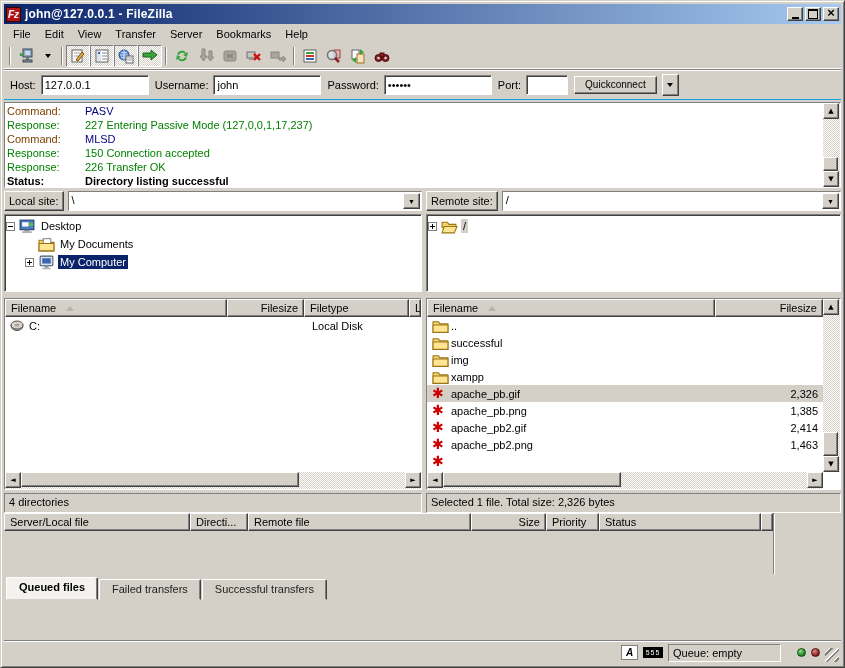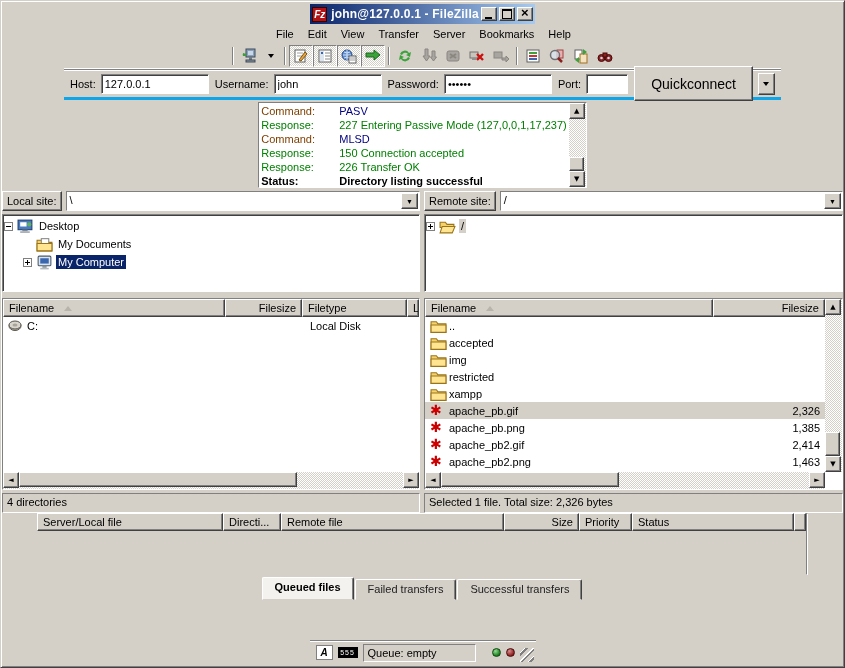--- a/index.html
+++ b/index.html
@@ -1,20 +1,20 @@
 <!DOCTYPE html>
 <html><head>
 <meta charset="utf-8">
 <style>
   * { margin:0; padding:0; box-sizing:border-box; }
   html,body { width:845px; height:668px; overflow:hidden; background:#808080;
     font-family:"Liberation Sans","DejaVu Sans",sans-serif; font-size:11px; color:#000; }
   #window { width:845px; height:668px; background:#d4d0c8; display:flex; flex-direction:column;
     border:1px solid #404040; border-top-color:#d4d0c8; border-left-color:#d4d0c8;
-    box-shadow: inset 1px 1px 0 #fff, inset -1px -1px 0 #808080; padding:3px;align-items:center; }
+    box-shadow: inset 1px 1px 0 #fff, inset -1px -1px 0 #808080; padding:3px; }
 
   
   .outset { border:1px solid; border-color:#fff #404040 #404040 #fff; box-shadow: inset -1px -1px 0 #808080; background:#d4d0c8; }
   .inset  { border:1px solid; border-color:#808080 #fff #fff #808080; box-shadow: inset 1px 1px 0 #404040; background:#fff; }
   .inset-thin { border:1px solid; border-color:#808080 #fff #fff #808080; }
 
   
   .titlebar { height:20px; background:linear-gradient(90deg,#0a246a,#a6caf0); display:flex; align-items:center; padding:0 2px; flex:0 0 auto; }
   .fz-icon { width:15px; height:15px; background:#b01216; border:1px solid #3a0000; color:#fff; font-weight:bold; font-style:italic;
     font-size:10px; line-height:13px; text-align:center; margin-right:4px; }
@@ -35,26 +35,26 @@
   .tbtn { width:24px; height:22px; display:flex; align-items:center; justify-content:center; border:1px solid transparent; }
   .tbtn.pressed { border-color:#808080 #fff #fff #808080;
     background-image:repeating-conic-gradient(#fff 0% 25%, #d4d0c8 0% 50%); background-size:2px 2px; }
   .tbtn svg { width:16px; height:16px; }
   .tbtn.narrow { width:20px; }
   .dd-arrow { width:0; height:0; border-left:3px solid transparent; border-right:3px solid transparent; border-top:4px solid #000; }
   .tbtn.disabled svg * { fill:#a8a4a0 !important; stroke:#8a8680 !important; }
 
   
   .quickbar { height:31px; display:flex; align-items:center; padding:0 6px; gap:6px; flex:0 0 auto;
-    border-top:1px solid #808080; border-bottom:3px solid #0ea5e9; box-shadow:0 1px 0 #fff inset, 0 -1px 0 #fff; }
+    border-top:1px solid #808080; border-bottom:1px solid #0ea5e9; box-shadow:0 1px 0 #fff inset, 0 -1px 0 #fff; }
   .qc-label { margin-right:-1px; }
   .field { height:20px; border:1px solid; border-color:#808080 #fff #fff #808080; box-shadow:inset 1px 1px 0 #404040;
     background:#fff; font-family:inherit; font-size:11px; padding:0 3px; outline:none; }
   .f-host{width:108px;} .f-user{width:108px;} .f-pass{width:108px;} .f-port{width:42px;}
-  .qc-btn { height:35px; padding:0 16px; font-family:inherit; font-size:14px; }
+  .qc-btn { height:18px; padding:0 10px; font-family:inherit; font-size:10px; }
   .qc-dd { width:17px; height:22px; display:flex; align-items:center; justify-content:center; margin-left:-1px; }
 
   
   .logpane { height:86px; margin:2px 0 0 0; display:flex; flex:0 0 auto; }
   .log-body { flex:1; background:#fff; padding:1px 2px; overflow:hidden; }
   .log-line { display:flex; line-height:14px; }
   .log-line .lab { width:78px; flex:0 0 auto; }
   .log-command .lab { color:#7f4000; } .log-command .txt { color:#000080; }
   .log-response .lab, .log-response .txt { color:#008000; }
   .log-status .lab, .log-status .txt { color:#000;font-weight:bold; }
@@ -466,45 +466,33 @@
                   <div class="fcell rc-size right">
                       <span></span>
                     </div>
                 </div>
                 <div class="lrow">
                   <div class="fcell rc-name">
                       <svg class="ficon" viewBox="0 0 16 13">
                         <path d="M1 2.5 h5 l1.5 2 H15 v8 H1 Z" fill="#f5d26b" stroke="#9a7418"></path>
                         <path d="M1 5.5 H15 V12.5 H1 Z" fill="#ffe492" stroke="#9a7418"></path>
                       </svg>
-                      <span>accepted</span>
+                      <span>successful</span>
                     </div>
                   <div class="fcell rc-size right">
                       <span></span>
                     </div>
                 </div>
                 <div class="lrow">
                   <div class="fcell rc-name">
                       <svg class="ficon" viewBox="0 0 16 13">
                         <path d="M1 2.5 h5 l1.5 2 H15 v8 H1 Z" fill="#f5d26b" stroke="#9a7418"></path>
                         <path d="M1 5.5 H15 V12.5 H1 Z" fill="#ffe492" stroke="#9a7418"></path>
                       </svg>
                       <span>img</span>
-                    </div>
-                  <div class="fcell rc-size right">
-                      <span></span>
-                    </div>
-                </div>
-                <div class="lrow">
-                  <div class="fcell rc-name">
-                      <svg class="ficon" viewBox="0 0 16 13">
-                        <path d="M1 2.5 h5 l1.5 2 H15 v8 H1 Z" fill="#f5d26b" stroke="#9a7418"></path>
-                        <path d="M1 5.5 H15 V12.5 H1 Z" fill="#ffe492" stroke="#9a7418"></path>
-                      </svg>
-                      <span>restricted</span>
                     </div>
                   <div class="fcell rc-size right">
                       <span></span>
                     </div>
                 </div>
                 <div class="lrow">
                   <div class="fcell rc-name">
                       <svg class="ficon" viewBox="0 0 16 13">
                         <path d="M1 2.5 h5 l1.5 2 H15 v8 H1 Z" fill="#f5d26b" stroke="#9a7418"></path>
                         <path d="M1 5.5 H15 V12.5 H1 Z" fill="#ffe492" stroke="#9a7418"></path>

